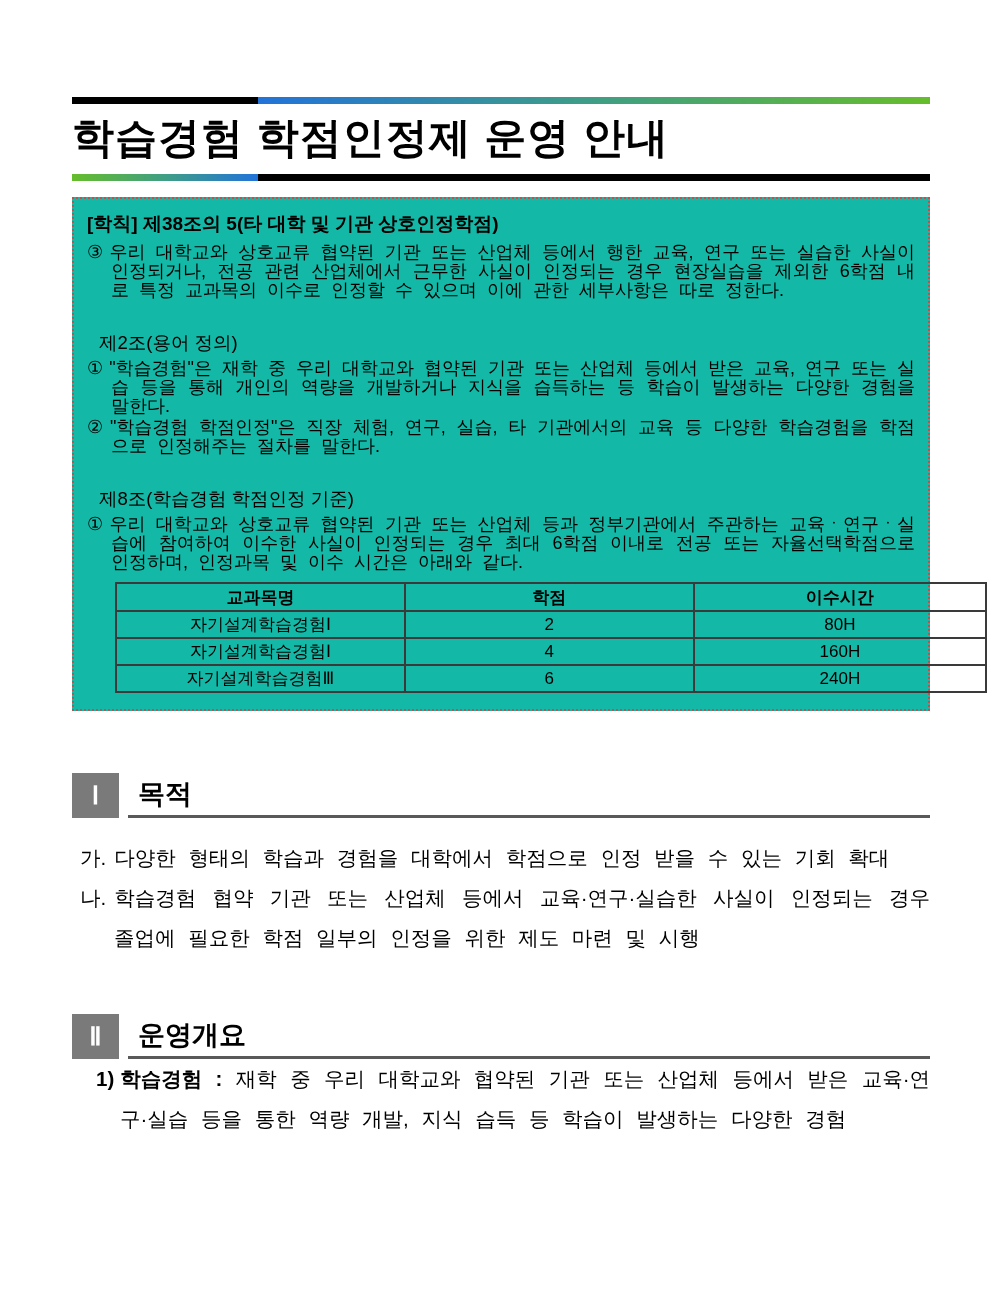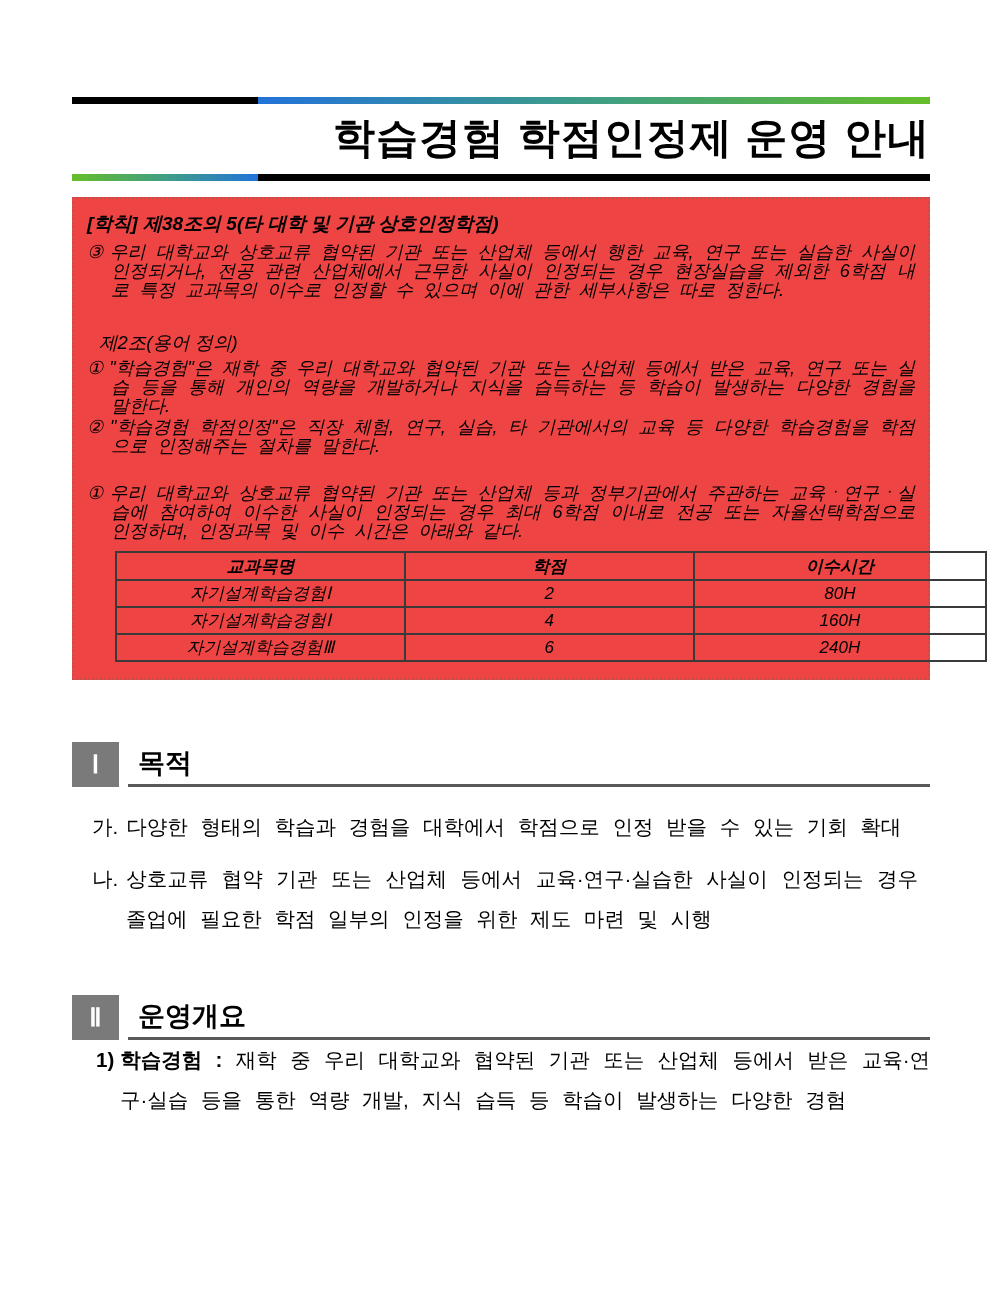--- a/index.html
+++ b/index.html
@@ -13,30 +13,29 @@
   .page { padding: 97px 62px 0 72px; }
 
   
   .bar { height: 7px; display: flex; }
   .bar .seg-black { background: #000; width: 186px; }
   .bar .seg-grad  { flex: 1; background: linear-gradient(90deg, #2273d9, #3f9e85, #66bd2b); }
   .bar .seg-grad-rev { width: 186px; background: linear-gradient(90deg, #66bd2b, #3f9e85, #2273d9); }
   .bar .seg-black-fill { flex: 1; background: #000; }
   .banner-title {
     font-size: 42px; font-weight: 800; letter-spacing: 1px;
-    text-align: right; padding: 6px 0 8px 0; color: #000;
+    text-align: left; padding: 6px 0 8px 0; color: #000;
   }
 
   
   .notice-box {
     margin-top: 16px;
     border: 2px dotted #c0504d;
     padding: 8px 13px 12px 13px;
-    background: #ef4444;
-    font-style: italic;
+    background: #14b8a6;
   }
   .nb-bold-title { font-size: 19px; font-weight: bold; margin: 4px 0 6px 0; }
   .nb-plain-title { font-size: 18.5px; margin: 4px 0 4px 12px; }
   .nb-item {
     font-size: 18px; line-height: 19px; margin: 2px 0;
     text-align: justify; word-spacing: 5px;
     padding-left: 24px; text-indent: -24px;
   }
   .nb-item .mk { margin-right: 6px; }
   .nb-gap { height: 24px; }
@@ -70,21 +69,21 @@
   .head-line {
     flex: 1; margin-left: 9px; border-bottom: 3px solid #595959;
     display: flex; align-items: center; padding-left: 10px;
     font-size: 27px; font-weight: bold;
   }
 
   
   .sec-purpose { margin-top: 62px; }
   .sp-items { margin: 20px 0 0 8px; }
   .sp-item {
-    font-size: 20.5px; line-height: 40px; margin: 12px;
+    font-size: 20.5px; line-height: 40px; margin: 0;
     text-align: justify; word-spacing: 7px;
     padding-left: 34px; text-indent: -34px;
   }
   .sp-item .mk { margin-right: 8px; }
 
   
   .sec-overview { margin-top: 56px; }
   .so-subtitle { font-size: 21px; font-weight: bold; margin: 22px 0 8px 14px; }
   .so-items { margin-left: 24px; }
   .so-item {
@@ -118,20 +117,21 @@
     <p class="nb-item"><span class="mk">③</span><span>우리 대학교와 상호교류 협약된 기관 또는 산업체 등에서 행한 교육, 연구 또는 실습한 사실이 인정되거나, 전공 관련 산업체에서 근무한 사실이 인정되는 경우 현장실습을 제외한 6학점 내로 특정 교과목의 이수로 인정할 수 있으며 이에 관한 세부사항은 따로 정한다.</span></p>
 
     <div class="nb-gap"></div>
 
     <p class="nb-plain-title">제2조(용어 정의)</p>
     <p class="nb-item"><span class="mk">①</span><span>"학습경험"은 재학 중 우리 대학교와 협약된 기관 또는 산업체 등에서 받은 교육, 연구 또는 실습 등을 통해 개인의 역량을 개발하거나 지식을 습득하는 등 학습이 발생하는 다양한 경험을 말한다.</span></p>
     <p class="nb-item"><span class="mk">②</span><span>"학습경험 학점인정"은 직장 체험, 연구, 실습, 타 기관에서의 교육 등 다양한 학습경험을 학점으로 인정해주는 절차를 말한다.</span></p>
 
     <div class="nb-gap"></div>
 
+    <p class="nb-plain-title">제8조(학습경험 학점인정 기준)</p>
     <p class="nb-item"><span class="mk">①</span><span>우리 대학교와 상호교류 협약된 기관 또는 산업체 등과 정부기관에서 주관하는 교육ㆍ연구ㆍ실습에 참여하여 이수한 사실이 인정되는 경우 최대 6학점 이내로 전공 또는 자율선택학점으로 인정하며, 인정과목 및 이수 시간은 아래와 같다.</span></p>
 
     <table class="credit">
       <colgroup>
           <col class="c1">
           <col class="c2">
           <col class="c3">
         </colgroup>
       <thead>
         <tr>
@@ -160,21 +160,21 @@
     </table>
   </div>
 
   <div class="sec-purpose">
     <div class="section-head">
       <div class="badge">Ⅰ</div>
       <div class="head-line">목적</div>
     </div>
     <div class="sp-items">
       <p class="sp-item"><span class="mk">가.</span><span>다양한 형태의 학습과 경험을 대학에서 학점으로 인정 받을 수 있는 기회 확대</span></p>
-      <p class="sp-item"><span class="mk">나.</span><span>상호교류 협약 기관 또는 산업체 등에서 교육·연구·실습한 사실이 인정되는 경우 졸업에 필요한 학점 일부의 인정을 위한 제도 마련 및 시행</span></p>
+      <p class="sp-item"><span class="mk">나.</span><span>학습경험 협약 기관 또는 산업체 등에서 교육·연구·실습한 사실이 인정되는 경우 졸업에 필요한 학점 일부의 인정을 위한 제도 마련 및 시행</span></p>
     </div>
   </div>
 
   <div class="sec-overview">
     <div class="section-head">
       <div class="badge">Ⅱ</div>
       <div class="head-line">운영개요</div>
     </div>
     <div class="so-items">
       <p class="so-item"><span class="mk">1)</span><span class="lbl">학습경험</span><span class="sep"> : </span><span>재학 중 우리 대학교와 협약된 기관 또는 산업체 등에서 받은 교육·연구·실습 등을 통한 역량 개발, 지식 습득 등 학습이 발생하는 다양한 경험</span></p>

